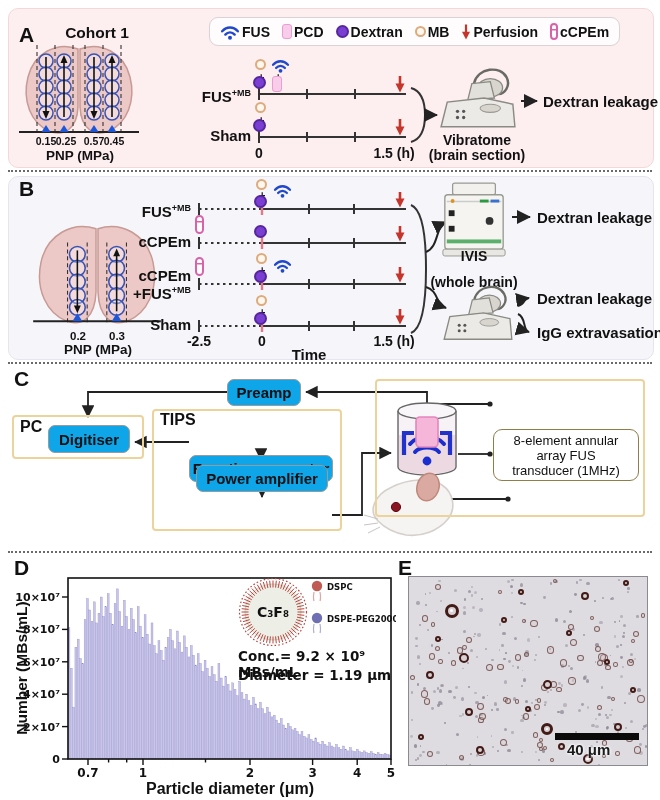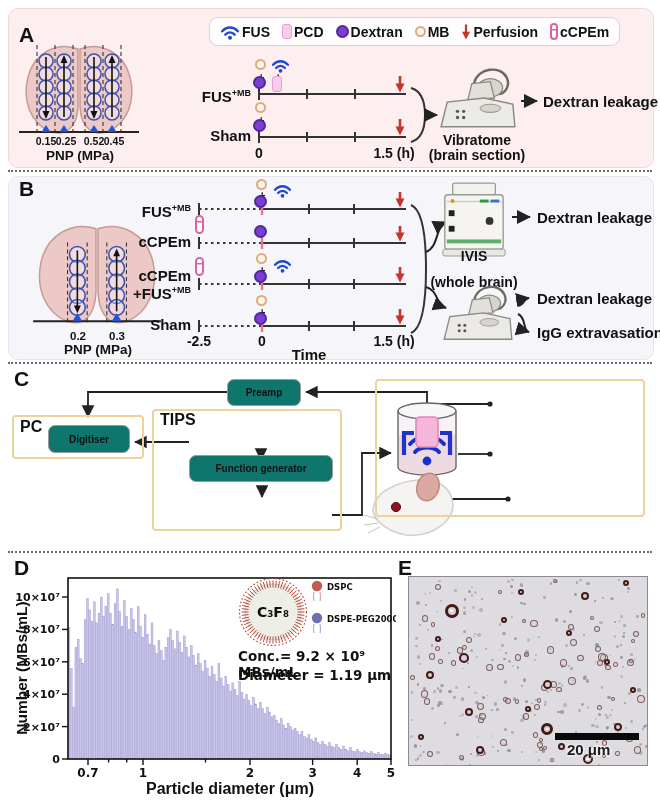--- a/index.html
+++ b/index.html
@@ -23,22 +23,22 @@
   .pnplabs{position:absolute;font-weight:bold;font-size:10.5px;text-align:center;}
   .pnpaxis{position:absolute;font-weight:bold;font-size:13.5px;text-align:center;}
   .mb{display:inline-block;width:11px;height:11px;border-radius:50%;background:#fdf7ee;border:2px solid #ddab7d;box-sizing:border-box;}
   .dex{display:inline-block;width:13px;height:13px;border-radius:50%;background:#7b3ed2;border:2px solid #55269c;box-sizing:border-box;}
   .pcd{display:inline-block;width:10px;height:16px;background:#f7cde9;border:1.5px solid #eb9cd2;border-radius:3px;box-sizing:border-box;}
   .caps{display:inline-block;width:9px;height:19px;background:#fff;border:2px solid #d863a8;border-radius:5px;box-sizing:border-box;
         background-image:linear-gradient(#d863a8,#d863a8);background-repeat:no-repeat;background-size:100% 1.5px;background-position:0 4px;}
   .plus{position:absolute;font-weight:bold;font-size:11px;line-height:10px;}
   .wifi{color:#2148cc;display:inline-block;}
   .perf{color:#c5352b;display:inline-block;}
-  .cbox{position:absolute;border:1.5px solid #9a9a9a;border-radius:7px;background:#0f766e;display:flex;
-        align-items:center;justify-content:center;font-weight:bold;font-size:10px;box-sizing:border-box;}
+  .cbox{position:absolute;border:1.5px solid #9a9a9a;border-radius:7px;background:#0ea5e9;display:flex;
+        align-items:center;justify-content:center;font-weight:bold;font-size:15px;box-sizing:border-box;}
   .tanbox{position:absolute;border:2px solid #ecd39b;border-radius:4px;background:transparent;box-sizing:border-box;}
   .tanlab{position:absolute;font-weight:bold;font-size:16px;}
   .dtan{position:absolute;border:1.6px solid #8f7d4a;border-radius:9px;background:#fff;display:flex;flex-direction:column;
         align-items:center;justify-content:center;font-size:13px;line-height:15px;text-align:center;box-sizing:border-box;}
   .axtext{font-family:"DejaVu Sans",sans-serif;font-weight:bold;}
   .bub{position:absolute;border-radius:50%;box-sizing:border-box;}
 </style>
 </head>
 <body>
 
@@ -51,20 +51,21 @@
     </symbol>
     <symbol id="perf" viewBox="0 0 10 16">
       <rect x="3.9" y="0.5" width="2.2" height="8" fill="currentColor"></rect>
       <polygon points="1,7.8 9,7.8 5,15.5" fill="currentColor"></polygon>
     </symbol>
   </defs>
 </svg>
 
 <div class="panel" id="panelA" style="left:8px;top:8px;width:644px;height:158px;background:#fdeef0;border:1px solid #f3d8da;border-radius:10px;">
   <div class="panel-letter" style="left:10px;top:14px;">A</div>
+  <div class="cohort" style="left:28px;top:15px;width:120px;">Cohort 1</div>
 
   <svg class="abs" style="left:10px;top:32px;" width="120" height="96" viewBox="0 0 120 96">
     <path d="M59,8 C38,0 15,12 9,36 C3,60 12,82 30,90 C45,96 58,88 59,66 Z" fill="#ecc8c6" stroke="#c79a94" stroke-width="1.5"></path>
     <path d="M61,8 C82,0 105,12 111,36 C117,60 108,82 90,90 C75,96 62,88 61,66 Z" fill="#ecc8c6" stroke="#c79a94" stroke-width="1.5"></path>
     <g stroke="#333" stroke-width="1.1" stroke-dasharray="4,3">
       <line x1="18" y1="4" x2="18" y2="92"></line>
         <line x1="36" y1="4" x2="36" y2="92"></line>
       <line x1="54" y1="4" x2="54" y2="92"></line>
         <line x1="66" y1="4" x2="66" y2="92"></line>
       <line x1="84" y1="4" x2="84" y2="92"></line>
@@ -113,21 +114,21 @@
     <line x1="0" y1="91" x2="120" y2="91" stroke="#222" stroke-width="2"></line>
     <g fill="#1e56d8">
       <polygon points="27,84 22.5,91 31.5,91"></polygon>
         <polygon points="45,84 40.5,91 49.5,91"></polygon>
       <polygon points="75,84 70.5,91 79.5,91"></polygon>
         <polygon points="93,84 88.5,91 97.5,91"></polygon>
     </g>
   </svg>
   <div class="pnplabs" style="left:22px;top:126px;width:30px;">0.15</div>
   <div class="pnplabs" style="left:42px;top:126px;width:30px;">0.25</div>
-  <div class="pnplabs" style="left:70px;top:126px;width:30px;">0.52</div>
+  <div class="pnplabs" style="left:70px;top:126px;width:30px;">0.57</div>
   <div class="pnplabs" style="left:90px;top:126px;width:30px;">0.45</div>
   <div class="pnpaxis" style="left:16px;top:139px;width:110px;">PNP (MPa)</div>
 
   <div class="legendbox" style="left:200px;top:8px;">
     <span class="legitem">
         <svg class="wifi" width="20" height="16" viewBox="0 0 24 19">
           <use href="#wifi"></use>
         </svg>
         <span>FUS</span>
       </span>
@@ -434,21 +435,27 @@
     </g>
   </svg>
 
   <div class="cbox" style="left:227px;top:14px;width:74px;height:27px;">Preamp</div>
   <div class="tanbox" style="left:12px;top:50px;width:132px;height:44px;"></div>
   <div class="tanlab" style="left:20px;top:53px;">PC</div>
   <div class="cbox" style="left:48px;top:60px;width:82px;height:28px;">Digitiser</div>
   <div class="tanbox" style="left:152px;top:44px;width:190px;height:122px;"></div>
   <div class="tanlab" style="left:160px;top:46px;">TIPS</div>
   <div class="cbox" style="left:189px;top:64px;width:144px;height:27px;margin-top:26px;">Function generator</div>
+  <div class="cbox" style="left:196px;top:100px;width:132px;height:27px;">Power amplifier</div>
   <div class="tanbox" style="left:375px;top:14px;width:270px;height:138px;"></div>
+  <div class="dtan" style="left:493px;top:64px;width:146px;height:52px;">
+    <span>8-element annular</span>
+    <span>array FUS</span>
+    <span>transducer (1MHz)</span>
+  </div>
 </div>
 
 <div class="sep" style="top:551px;"></div>
 
 <div class="panel" id="panelD" style="left:0;top:556px;width:396px;height:244px;">
   <div class="panel-letter" style="left:14px;top:0px;">D</div>
   <div class="abs" style="left:-68px;top:103px;width:180px;text-align:center;transform:rotate(-90deg);font-weight:bold;font-size:15.5px;">Number (MBs/mL)</div>
 
   <svg class="abs" style="left:0;top:0;" width="396" height="226" viewBox="0 0 396 226">
     <g id="bars">
@@ -709,21 +716,21 @@
 
   <div class="abs dv b" style="left:238px;top:92px;font-size:13.5px;">Conc.= 9.2 × 10⁹ MBs/mL</div>
   <div class="abs dv b" style="left:238px;top:111px;font-size:13.5px;">Diameter = 1.19 μm</div>
   <div class="abs b" style="left:90px;top:224px;width:280px;text-align:center;font-size:16px;">Particle diameter (μm)</div>
 </div>
 
 <div class="panel" id="panelE" style="left:396px;top:556px;width:264px;height:244px;">
   <div class="panel-letter" style="left:2px;top:0px;">E</div>
   <div class="abs" id="e-frame" style="left:12px;top:20px;width:238px;height:188px;background:#dfdce1;border:1.5px solid #8a8a90;overflow:hidden;">
     <div class="abs" id="e-scalebar" style="left:146px;top:156px;width:84px;height:7px;background:#0a0a0a;z-index:5;"></div>
-    <div class="abs b" style="left:158px;top:164px;font-size:15px;color:#1a1a1a;text-shadow:0 0 3px #fff,0 0 3px #fff;z-index:5;">20 μm</div>
+    <div class="abs b" style="left:158px;top:164px;font-size:15px;color:#1a1a1a;text-shadow:0 0 3px #fff,0 0 3px #fff;z-index:5;">40 μm</div>
   <div class="bub" style="left: 72.5px; top: 118.9px; width: 3.04134px; height: 3.04134px; background: rgb(141, 135, 148); opacity: 0.85;"></div>
       <div class="bub" style="left: 160.2px; top: 32.5px; width: 3.09482px; height: 3.09482px; background: rgb(141, 135, 148); opacity: 0.8;"></div>
       <div class="bub" style="left: 197px; top: 139px; width: 3.156px; height: 3.156px; background: rgb(141, 135, 148); opacity: 0.55;"></div>
       <div class="bub" style="left: 45.7px; top: 109px; width: 3.34657px; height: 3.34657px; background: rgb(141, 135, 148); opacity: 0.51;"></div>
       <div class="bub" style="left: 187.4px; top: 163.8px; width: 2.05969px; height: 2.05969px; background: rgb(141, 135, 148); opacity: 0.78;"></div>
       <div class="bub" style="left: 112px; top: 137.5px; width: 1.84494px; height: 1.84494px; background: rgb(141, 135, 148); opacity: 0.56;"></div>
       <div class="bub" style="left: 87.6px; top: 172.7px; width: 2.2145px; height: 2.2145px; background: rgb(141, 135, 148); opacity: 0.79;"></div>
       <div class="bub" style="left: 102px; top: 154.1px; width: 2.52239px; height: 2.52239px; background: rgb(141, 135, 148); opacity: 0.48;"></div>
       <div class="bub" style="left: 75.7px; top: 70.9px; width: 1.94828px; height: 1.94828px; background: rgb(141, 135, 148); opacity: 0.63;"></div>
       <div class="bub" style="left: 111.3px; top: 141.7px; width: 3.74054px; height: 3.74054px; background: rgb(141, 135, 148); opacity: 0.5;"></div>

